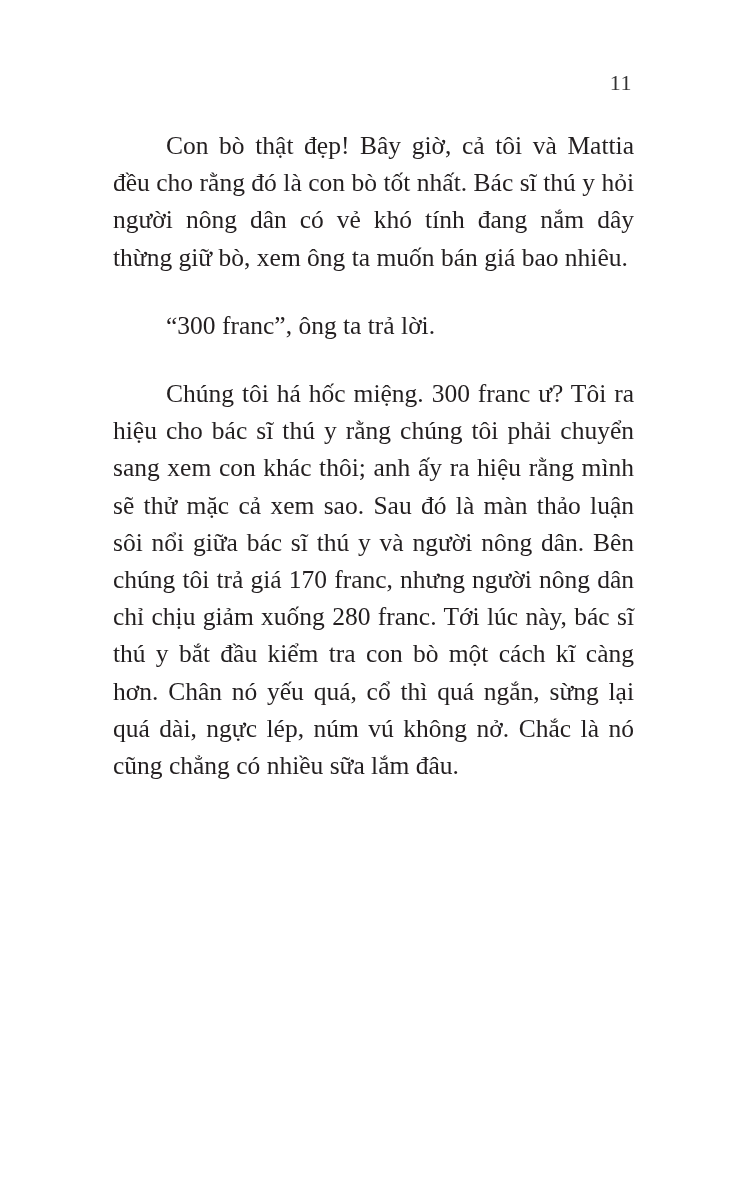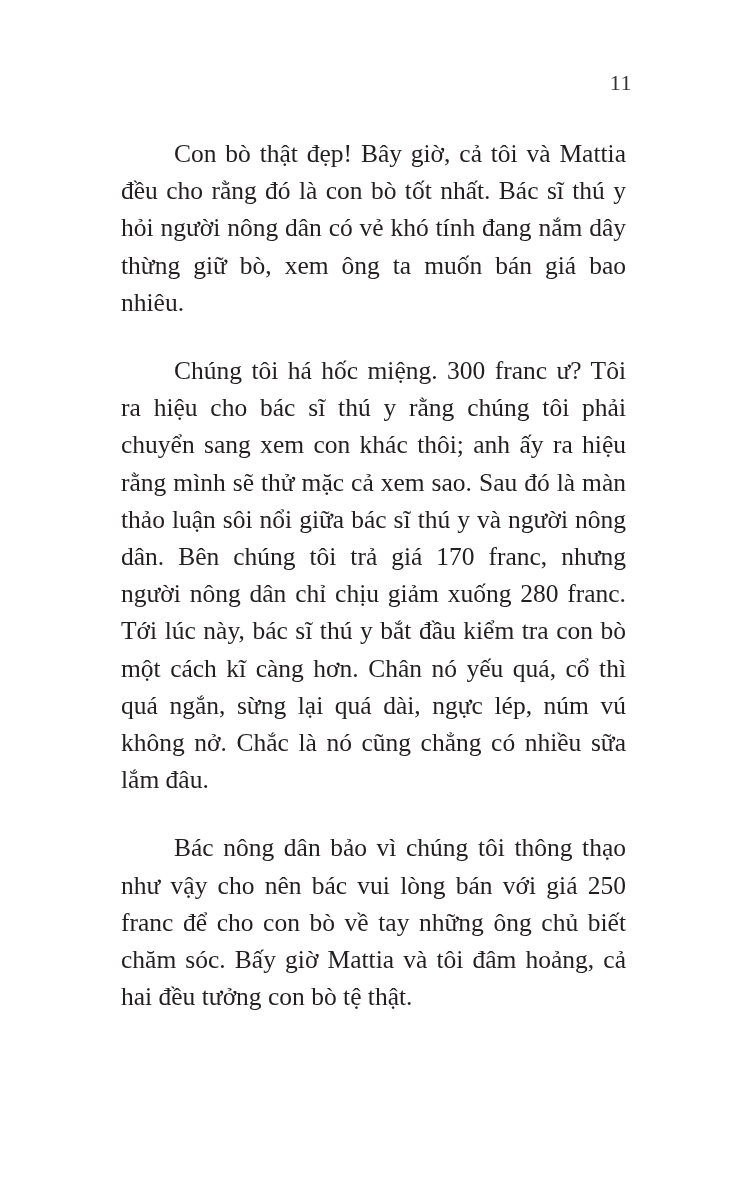--- a/index.html
+++ b/index.html
@@ -23,33 +23,33 @@
     color: #333;
     letter-spacing: 0.5px;
   }
   .content {
     position: absolute;
     left: 113px;
     top: 127px;
     width: 521px;
   }
   .para {
-    margin: 8px;
+    margin: 0;
     font-size: 25.5px;
     line-height: 37.2px;
     text-align: justify;
     text-indent: 53px;
     hyphens: none;
   }
   .para + .para {
     margin-top: 31px;
   }
 </style>
 </head>
 <body>
 
 <div class="page-number">11</div>
 
 <div class="content">
   <p class="para">Con bò thật đẹp! Bây giờ, cả tôi và Mattia đều cho rằng đó là con bò tốt nhất. Bác sĩ thú y hỏi người nông dân có vẻ khó tính đang nắm dây thừng giữ bò, xem ông ta muốn bán giá bao nhiêu.</p>
+  <p class="para">“300 franc”, ông ta trả lời.</p>
   <p class="para">Chúng tôi há hốc miệng. 300 franc ư? Tôi ra hiệu cho bác sĩ thú y rằng chúng tôi phải chuyển sang xem con khác thôi; anh ấy ra hiệu rằng mình sẽ thử mặc cả xem sao. Sau đó là màn thảo luận sôi nổi giữa bác sĩ thú y và người nông dân. Bên chúng tôi trả giá 170 franc, nhưng người nông dân chỉ chịu giảm xuống 280 franc. Tới lúc này, bác sĩ thú y bắt đầu kiểm tra con bò một cách kĩ càng hơn. Chân nó yếu quá, cổ thì quá ngắn, sừng lại quá dài, ngực lép, núm vú không nở. Chắc là nó cũng chẳng có nhiều sữa lắm đâu.</p>
-  <p class="para">Bác nông dân bảo vì chúng tôi thông thạo như vậy cho nên bác vui lòng bán với giá 250 franc để cho con bò về tay những ông chủ biết chăm sóc. Bấy giờ Mattia và tôi đâm hoảng, cả hai đều tưởng con bò tệ thật.</p>
 </div>
 
 </body></html>

